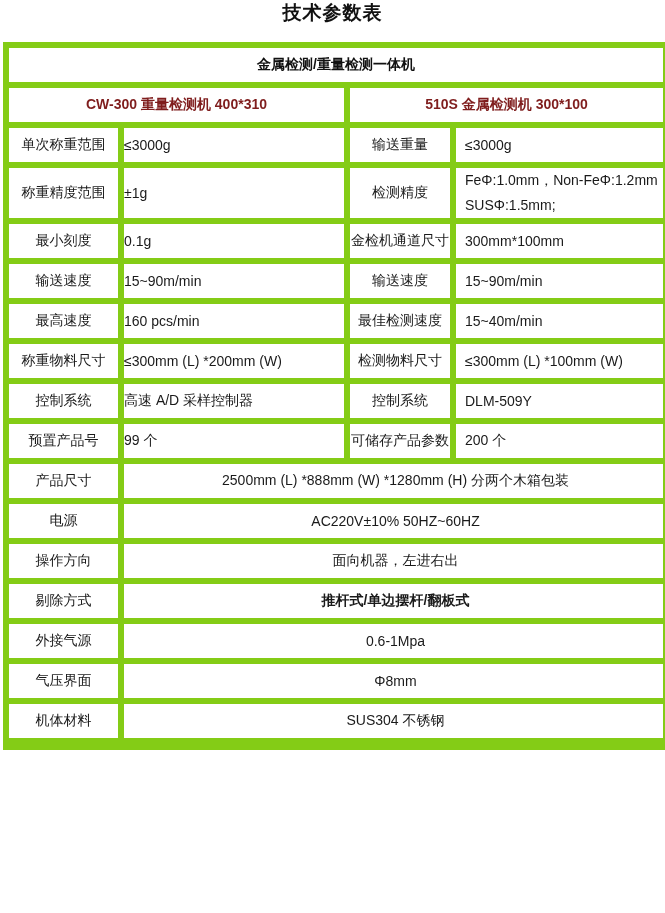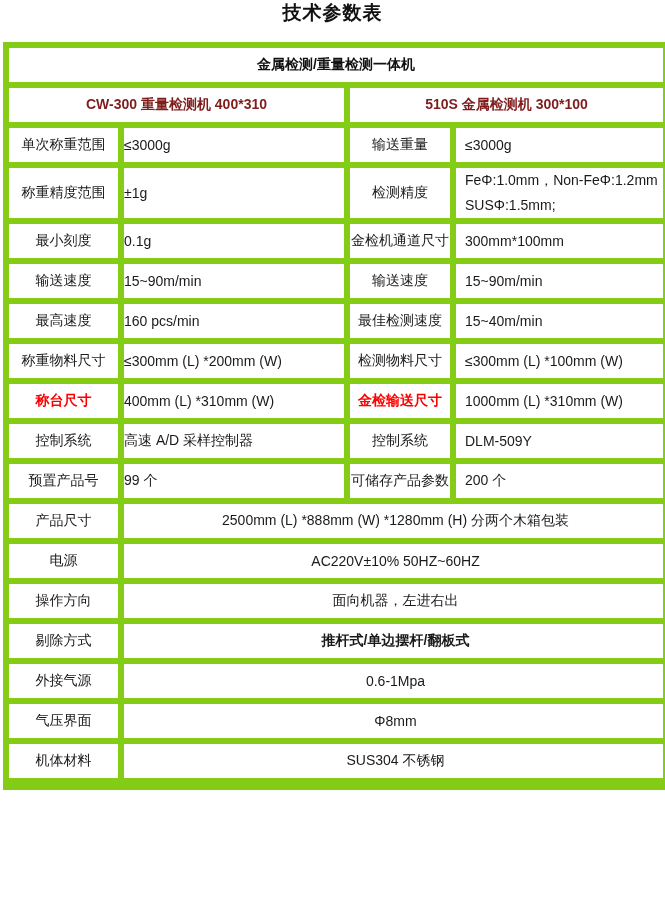--- a/index.html
+++ b/index.html
@@ -136,26 +136,20 @@
         <td class="label">最佳检测速度</td>
         <td class="value v4">15~40m/min</td>
       </tr>
       <tr>
         <td class="label">称重物料尺寸</td>
         <td class="value">≤300mm (L) *200mm (W)</td>
         <td class="label">检测物料尺寸</td>
         <td class="value v4">≤300mm (L) *100mm (W)</td>
       </tr>
       <tr>
-        <td class="label red">称台尺寸</td>
-        <td class="value">400mm (L) *310mm (W)</td>
-        <td class="label red">金检输送尺寸</td>
-        <td class="value v4">1000mm (L) *310mm (W)</td>
-      </tr>
-      <tr>
         <td class="label">控制系统</td>
         <td class="value">高速 A/D 采样控制器</td>
         <td class="label">控制系统</td>
         <td class="value v4">DLM-509Y</td>
       </tr>
       <tr>
         <td class="label">预置产品号</td>
         <td class="value">99 个</td>
         <td class="label">可储存产品参数</td>
         <td class="value v4">200 个</td>

